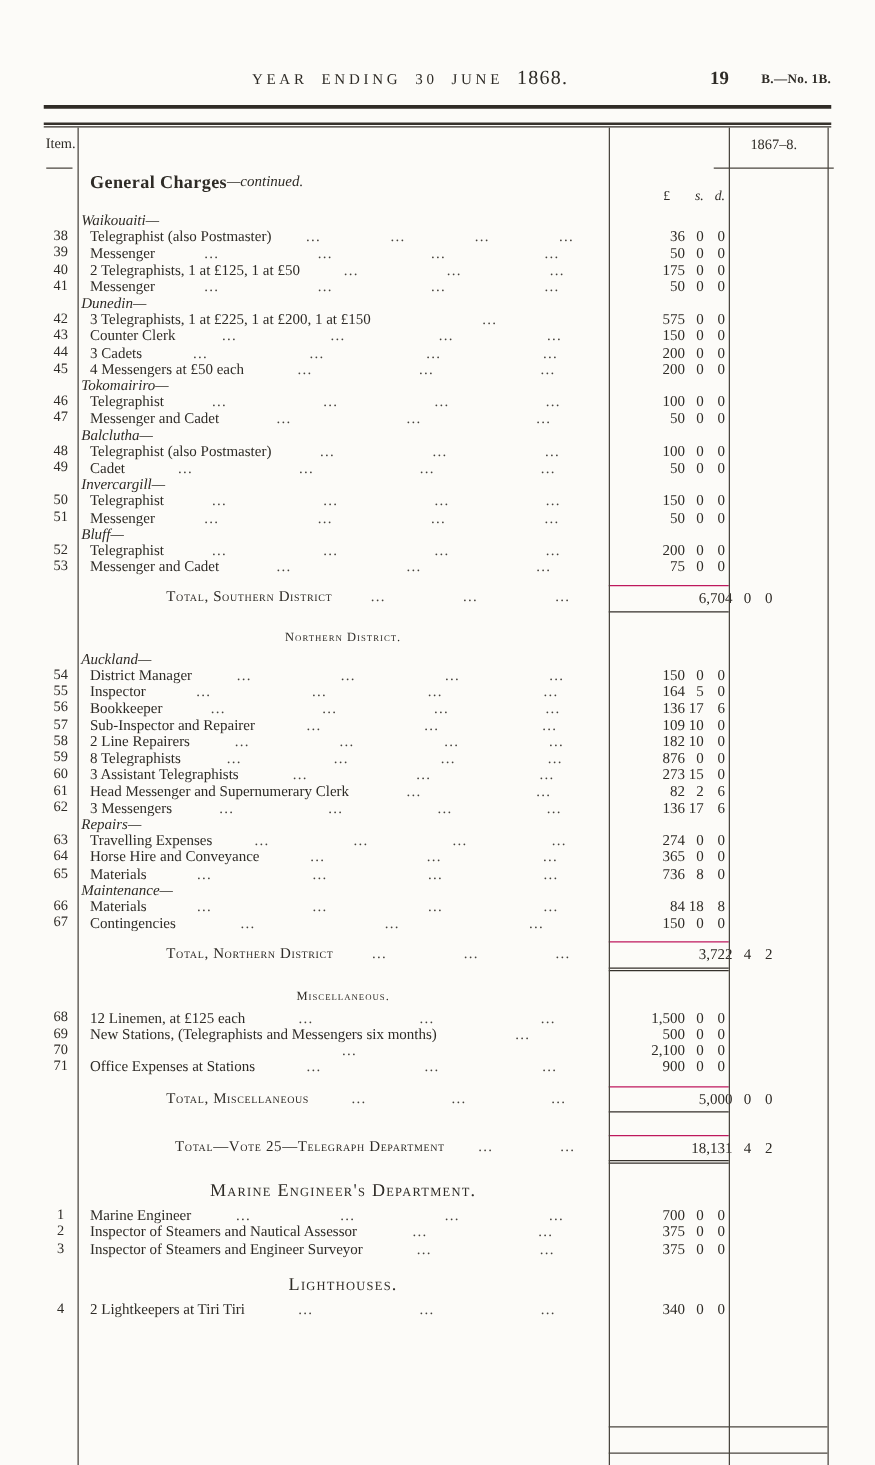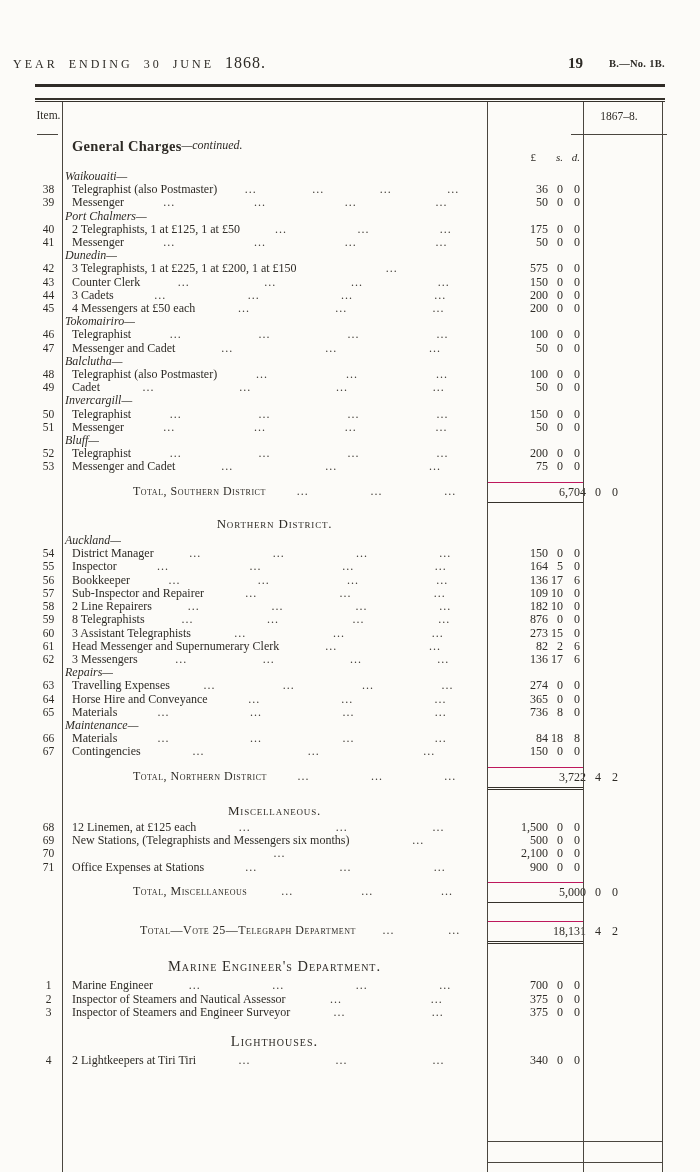--- a/index.html
+++ b/index.html
@@ -3,21 +3,21 @@
 <meta charset="utf-8">
 <style>
   * { margin:0; padding:0; box-sizing:border-box; }
   html,body { width:700px; height:1172px; overflow:hidden; background:#fcfbf8; }
   .sheet {
     width:700px; height:1172px; padding:0 35px; position:relative;
     font-family:"Liberation Serif","DejaVu Serif",serif; color:#2e2b26;
     display:flex; flex-direction:column; overflow:hidden;
   }
   
-  .running-head { margin-top:54px; height:22px; position:relative; }
+  .running-head { margin-top:54px; height:22px; position:relative; text-align:center; }
   .rt { position:relative; left:-22px; font-size:12px; letter-spacing:3px; word-spacing:5px; white-space:nowrap; }
   .rt .yr { font-size:16px; letter-spacing:1px; }
   .pn { position:absolute; right:82px; top:1px; font-size:15px; font-weight:bold; }
   .ref { position:absolute; right:0; top:4px; font-size:10.5px; font-weight:bold; letter-spacing:.3px; }
   .head-rule { border-top:3px solid #2f2b26; margin-top:8px; }
   
   .class-title { text-align:center; margin-top:13px; font-size:12.5px; letter-spacing:1.2px; word-spacing:3px; position:relative; left:-30px; }
   .cont { font-style:italic; letter-spacing:0; word-spacing:0; font-size:12px; }
   .double-rule { margin-top:11px; border-top:2px solid #35312b; border-bottom:1px solid #35312b; height:4px; }
   
@@ -51,21 +51,21 @@
   .total .c-desc { padding-left:71px; padding-top:3px; }
   .sc { font-variant:small-caps; letter-spacing:.5px;text-align:right; }
   .c-amt.ra { border-top:1px solid #be185d; padding-top:3px;padding-left:38px; }
   .c-amt.rb-s { border-bottom:1px solid #35312b; padding-bottom:3px; }
   .c-amt.rb-d { border-bottom:3px double #35312b; padding-bottom:3px; }
   .row.grand { margin:18px 0 14px; }
   .grand .c-desc { padding-left:78px; }
   
   .row.section { margin:14px 0 4px; }
   .section .c-desc { display:block; text-align:center; padding-left:0; font-variant:small-caps; }
-  .section.sm .c-desc { font-size:13px; letter-spacing:.8px; }
+  .section.sm .c-desc { font-size:10px; letter-spacing:.8px; }
   .section.lg { margin:16px 0 6px; }
   .section.lg .c-desc { font-size:14.5px; letter-spacing:1px; }
   
   .bottom-rule { position:absolute; left:452px; width:175px; height:1px; background:#4a463f; }
   .br1 { bottom:30px; } .br2 { bottom:9px; }
 </style>
 </head>
 <body>
 
 <div class="sheet">
@@ -145,30 +145,20 @@
             <div class="dotg">...</div>
             <div class="dotg">...</div>
           </div>
           <div class="c-amt">
             <div class="m-l">50</div>
             <div class="m-s">0</div>
             <div class="m-p">0</div>
           </div>
           <div></div>
         </div>
-        <div class="row group">
-          <div class="c-item"></div>
-          <div class="c-desc">Port Chalmers—</div>
-          <div class="c-amt">
-            <div class="m-l"></div>
-            <div class="m-s"></div>
-            <div class="m-p"></div>
-          </div>
-          <div></div>
-        </div>
         <div class="row item">
           <div class="c-item">40</div>
           <div class="c-desc">
             <div class="dtext">2 Telegraphists, 1 at £125, 1 at £50</div>
             <div class="dotg">...</div>
             <div class="dotg">...</div>
             <div class="dotg">...</div>
           </div>
           <div class="c-amt">
             <div class="m-l">175</div>

